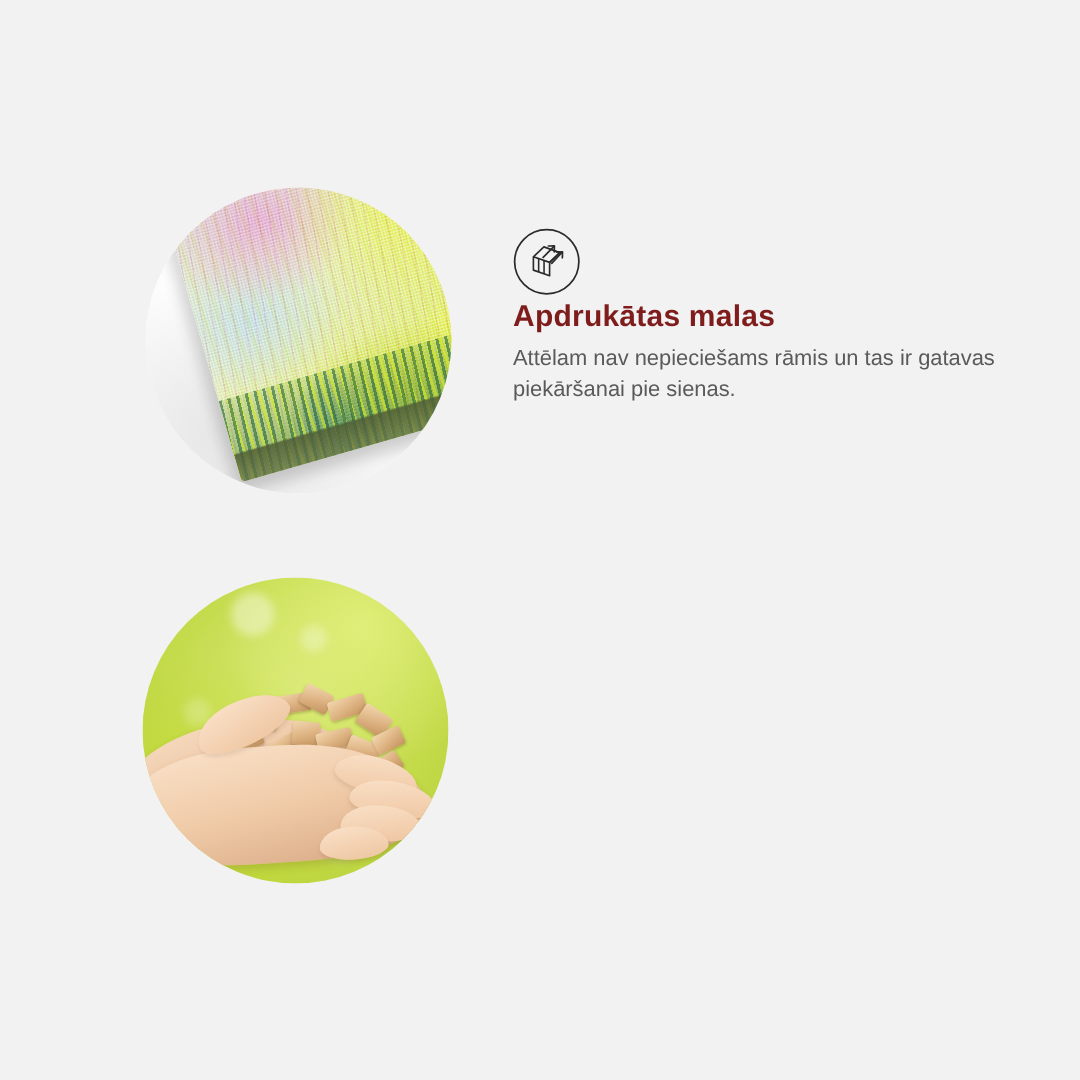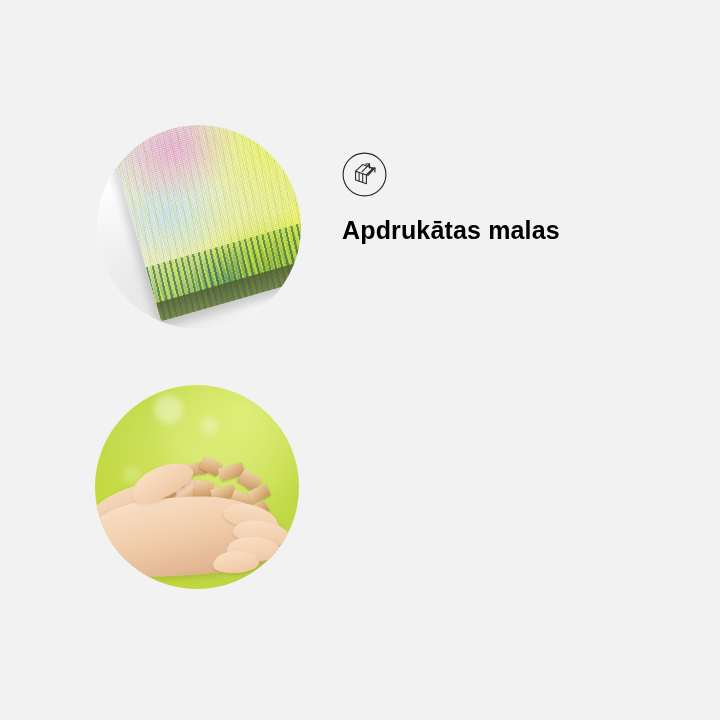--- a/index.html
+++ b/index.html
@@ -157,24 +157,24 @@
   
   .content { position:absolute; left:342px; }
   .content.c1 { top:152px; width:344px; }
 
   .icon-circle {
     width:45px; height:45px; display:block;
   }
   .icon-circle svg { display:block; width:45px; height:45px; }
 
   .feature-title {
-    margin-top:18px;
-    font-size:25px;
+    margin-top:2px;
+    font-size:20px;
     font-weight:700;
-    color:#000000;
+    color:#7f1d1d;
     letter-spacing:.15px;
     line-height:1.2;
   }
   .feature-desc {
     margin-top:6px;
     font-size:14.6px;
     font-weight:400;
     color:#5a5a5a;
     line-height:1.42;
     max-width:332px;
@@ -209,20 +209,21 @@
           <path d="M17.1 20.4 L17.1 29.4" stroke="#2b2b2b" stroke-width="1.05"></path>
           <path d="M20.7 21.6 L20.7 30.6" stroke="#2b2b2b" stroke-width="1.05"></path>
           <path d="M24.4 22.9 L31.2 16.4" stroke="#2b2b2b" stroke-width="1.05"></path>
           <path d="M20.1 19.6 L27.3 12.3" stroke="#2b2b2b" stroke-width="1.15" stroke-linecap="round"></path>
           <path d="M23.6 12.0 L27.6 11.9 L27.5 15.9" stroke="#2b2b2b" stroke-width="1.15" stroke-linecap="round" stroke-linejoin="round"></path>
           <path d="M25.8 23.6 L32.6 16.3" stroke="#2b2b2b" stroke-width="1.15" stroke-linecap="round"></path>
           <path d="M29.0 16.0 L33.0 15.9 L32.9 19.9" stroke="#2b2b2b" stroke-width="1.15" stroke-linecap="round" stroke-linejoin="round"></path>
         </svg>
       </span>
       <h2 class="feature-title">Apdrukātas malas</h2>
+      <p class="feature-desc">Attēlam nav nepieciešams rāmis un tas ir gatavas piekāršanai pie sienas.</p>
     </div>
   </section>
 
   <section class="feature feature-2">
 
     <div class="photo-wrap p2">
       <div class="photo-inner">
         <div class="eco-bg"></div>
         <div class="eco-bokeh"></div>
         <div class="hand hand-back"></div>

